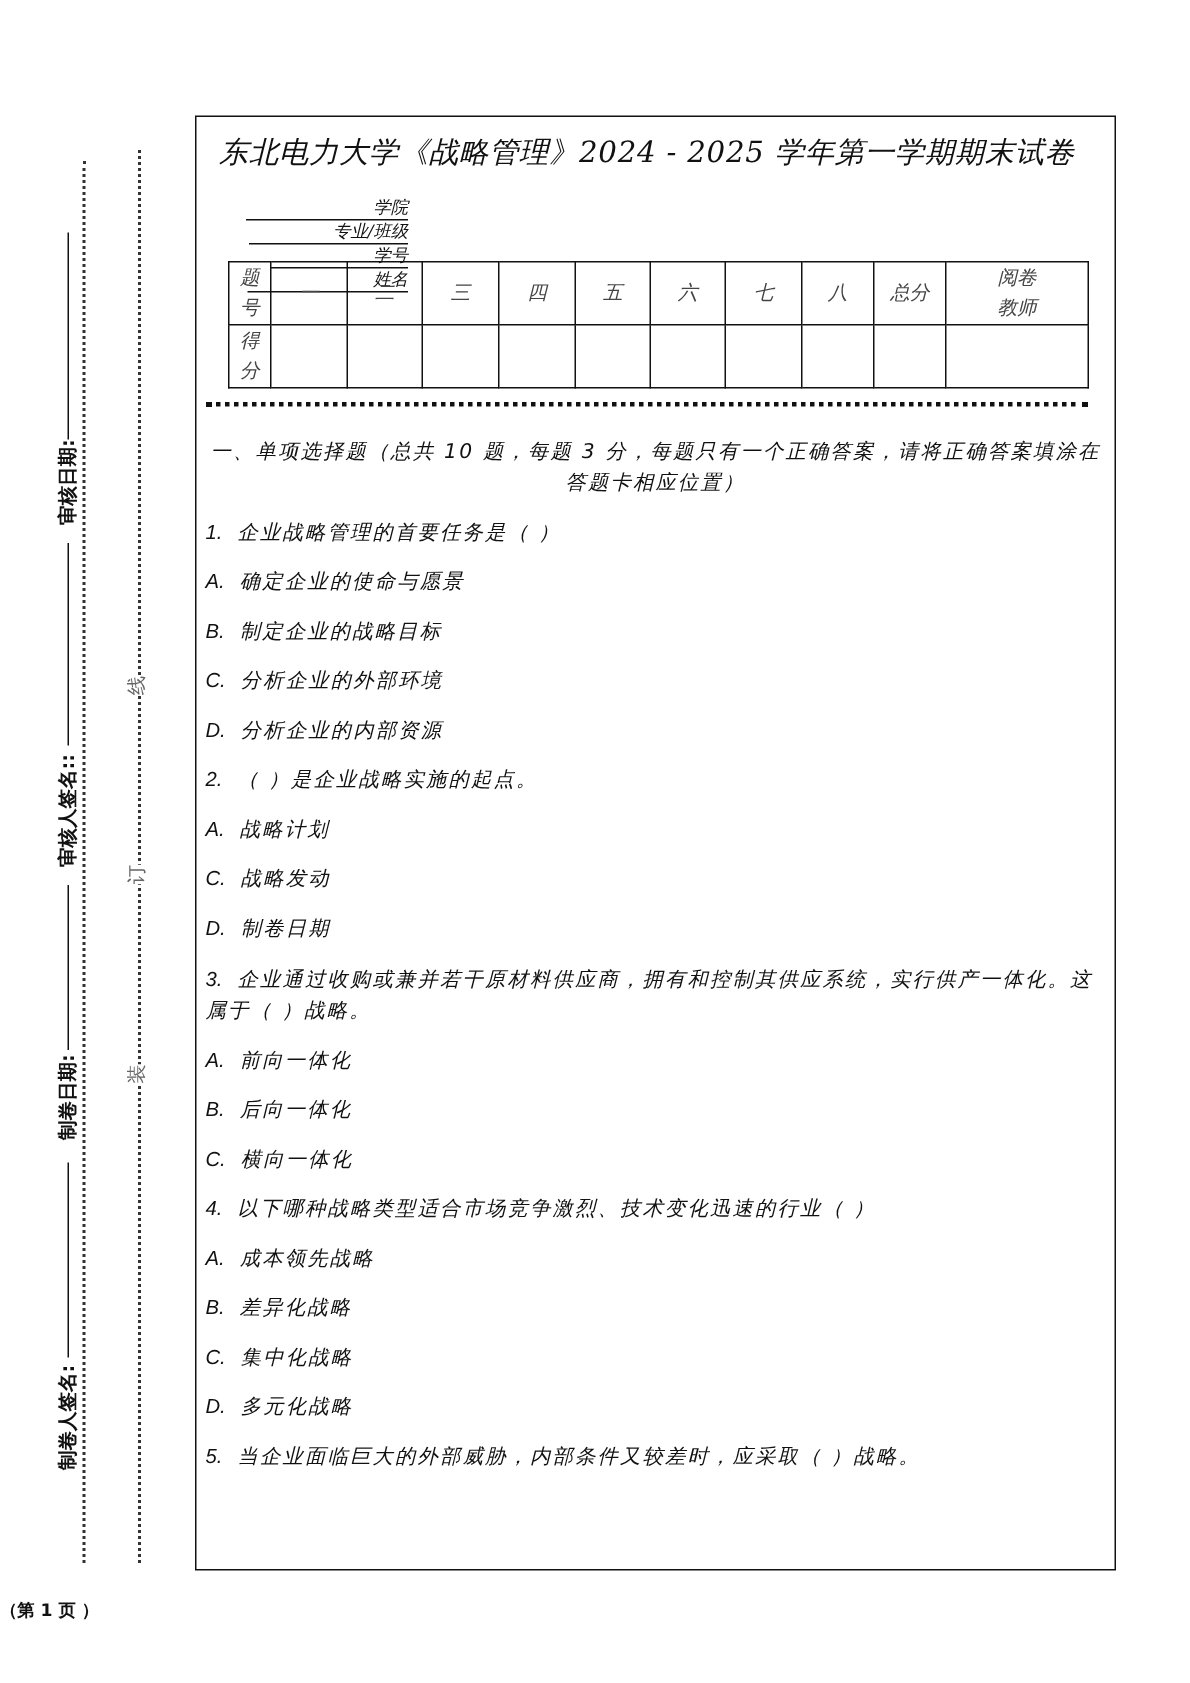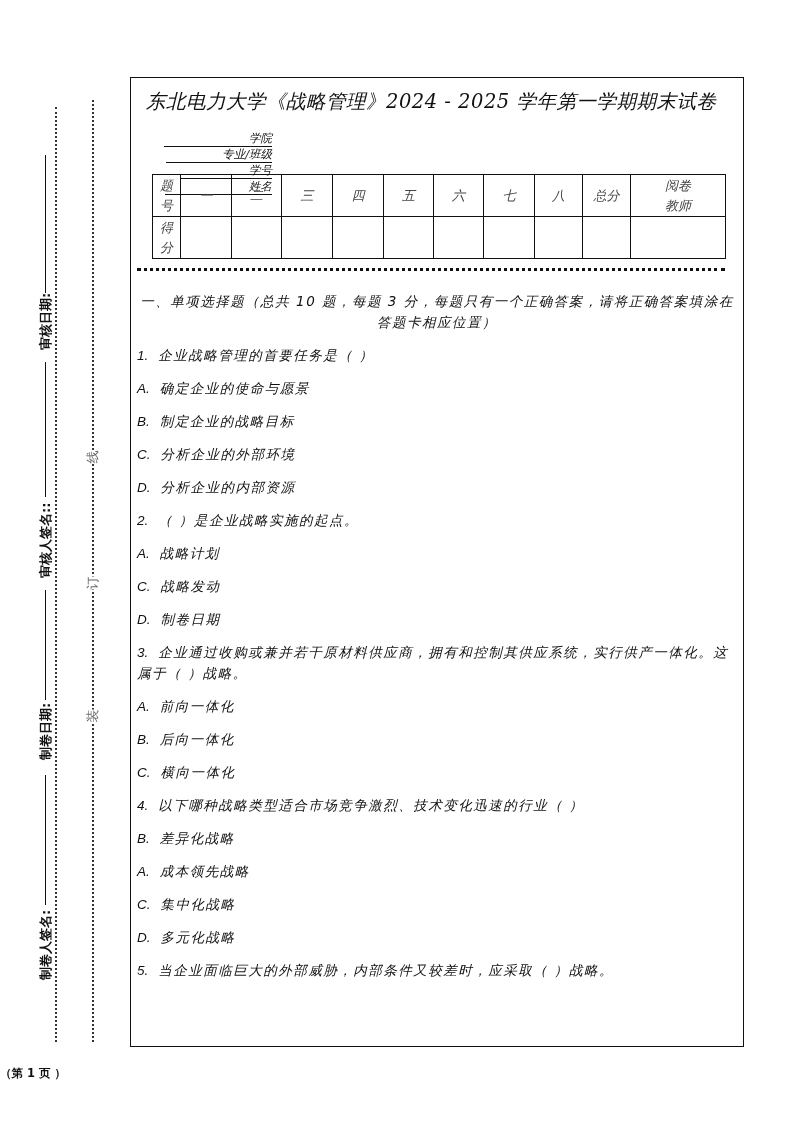--- a/index.html
+++ b/index.html
@@ -126,22 +126,22 @@
     <div class="line"><span class="num">A.</span><span>战略计划</span></div>
     <div class="line"><span class="num">C.</span><span>战略发动</span></div>
     <div class="line"><span class="num">D.</span><span>制卷日期</span></div>
 
     <div class="line two"><span class="num">3.</span><span>企业通过收购或兼并若干原材料供应商，拥有和控制其供应系统，实行供产一体化。这属于（   ）战略。</span></div>
     <div class="line"><span class="num">A.</span><span>前向一体化</span></div>
     <div class="line"><span class="num">B.</span><span>后向一体化</span></div>
     <div class="line"><span class="num">C.</span><span>横向一体化</span></div>
 
     <div class="line"><span class="num">4.</span><span>以下哪种战略类型适合市场竞争激烈、技术变化迅速的行业（   ）</span></div>
+    <div class="line"><span class="num">A.</span><span>成本领先战略</span></div>
     <div class="line"><span class="num">B.</span><span>差异化战略</span></div>
-    <div class="line"><span class="num">A.</span><span>成本领先战略</span></div>
     <div class="line"><span class="num">C.</span><span>集中化战略</span></div>
     <div class="line"><span class="num">D.</span><span>多元化战略</span></div>
 
     <div class="line"><span class="num">5.</span><span>当企业面临巨大的外部威胁，内部条件又较差时，应采取（   ）战略。</span></div>
   </div>
 </div>
 
 <div class="page-footer">（第 1 页 ）</div>
 
 </body></html>

